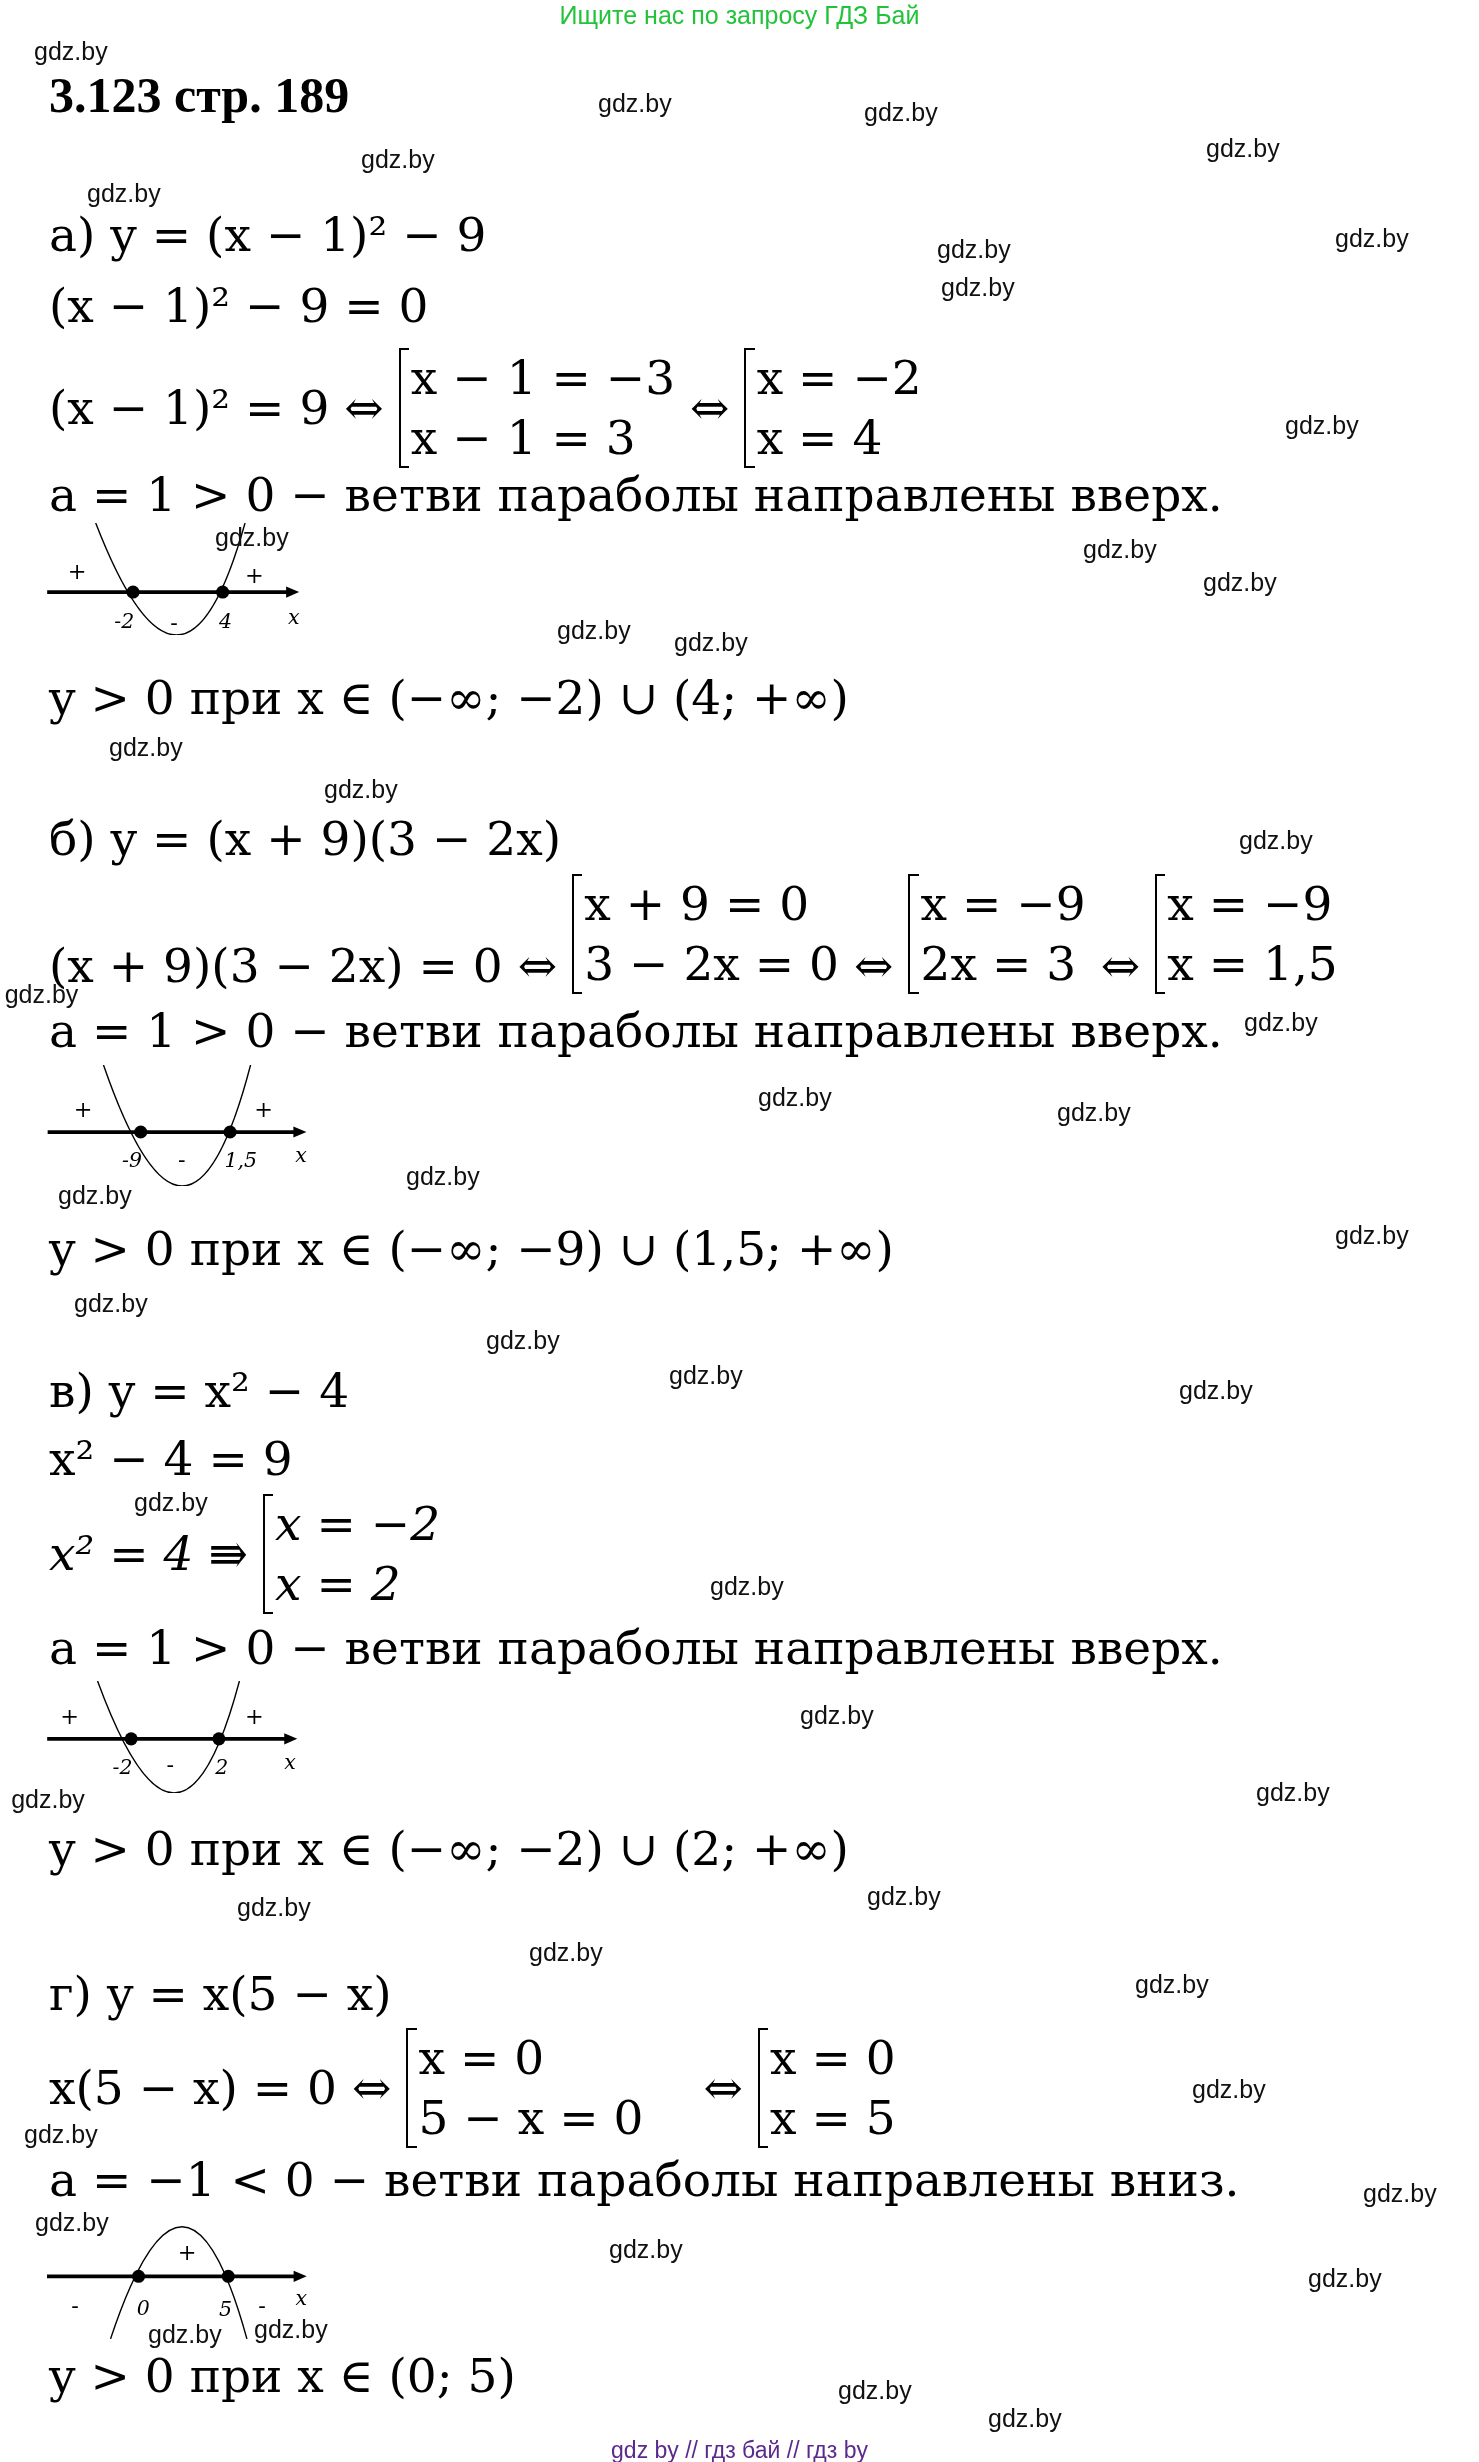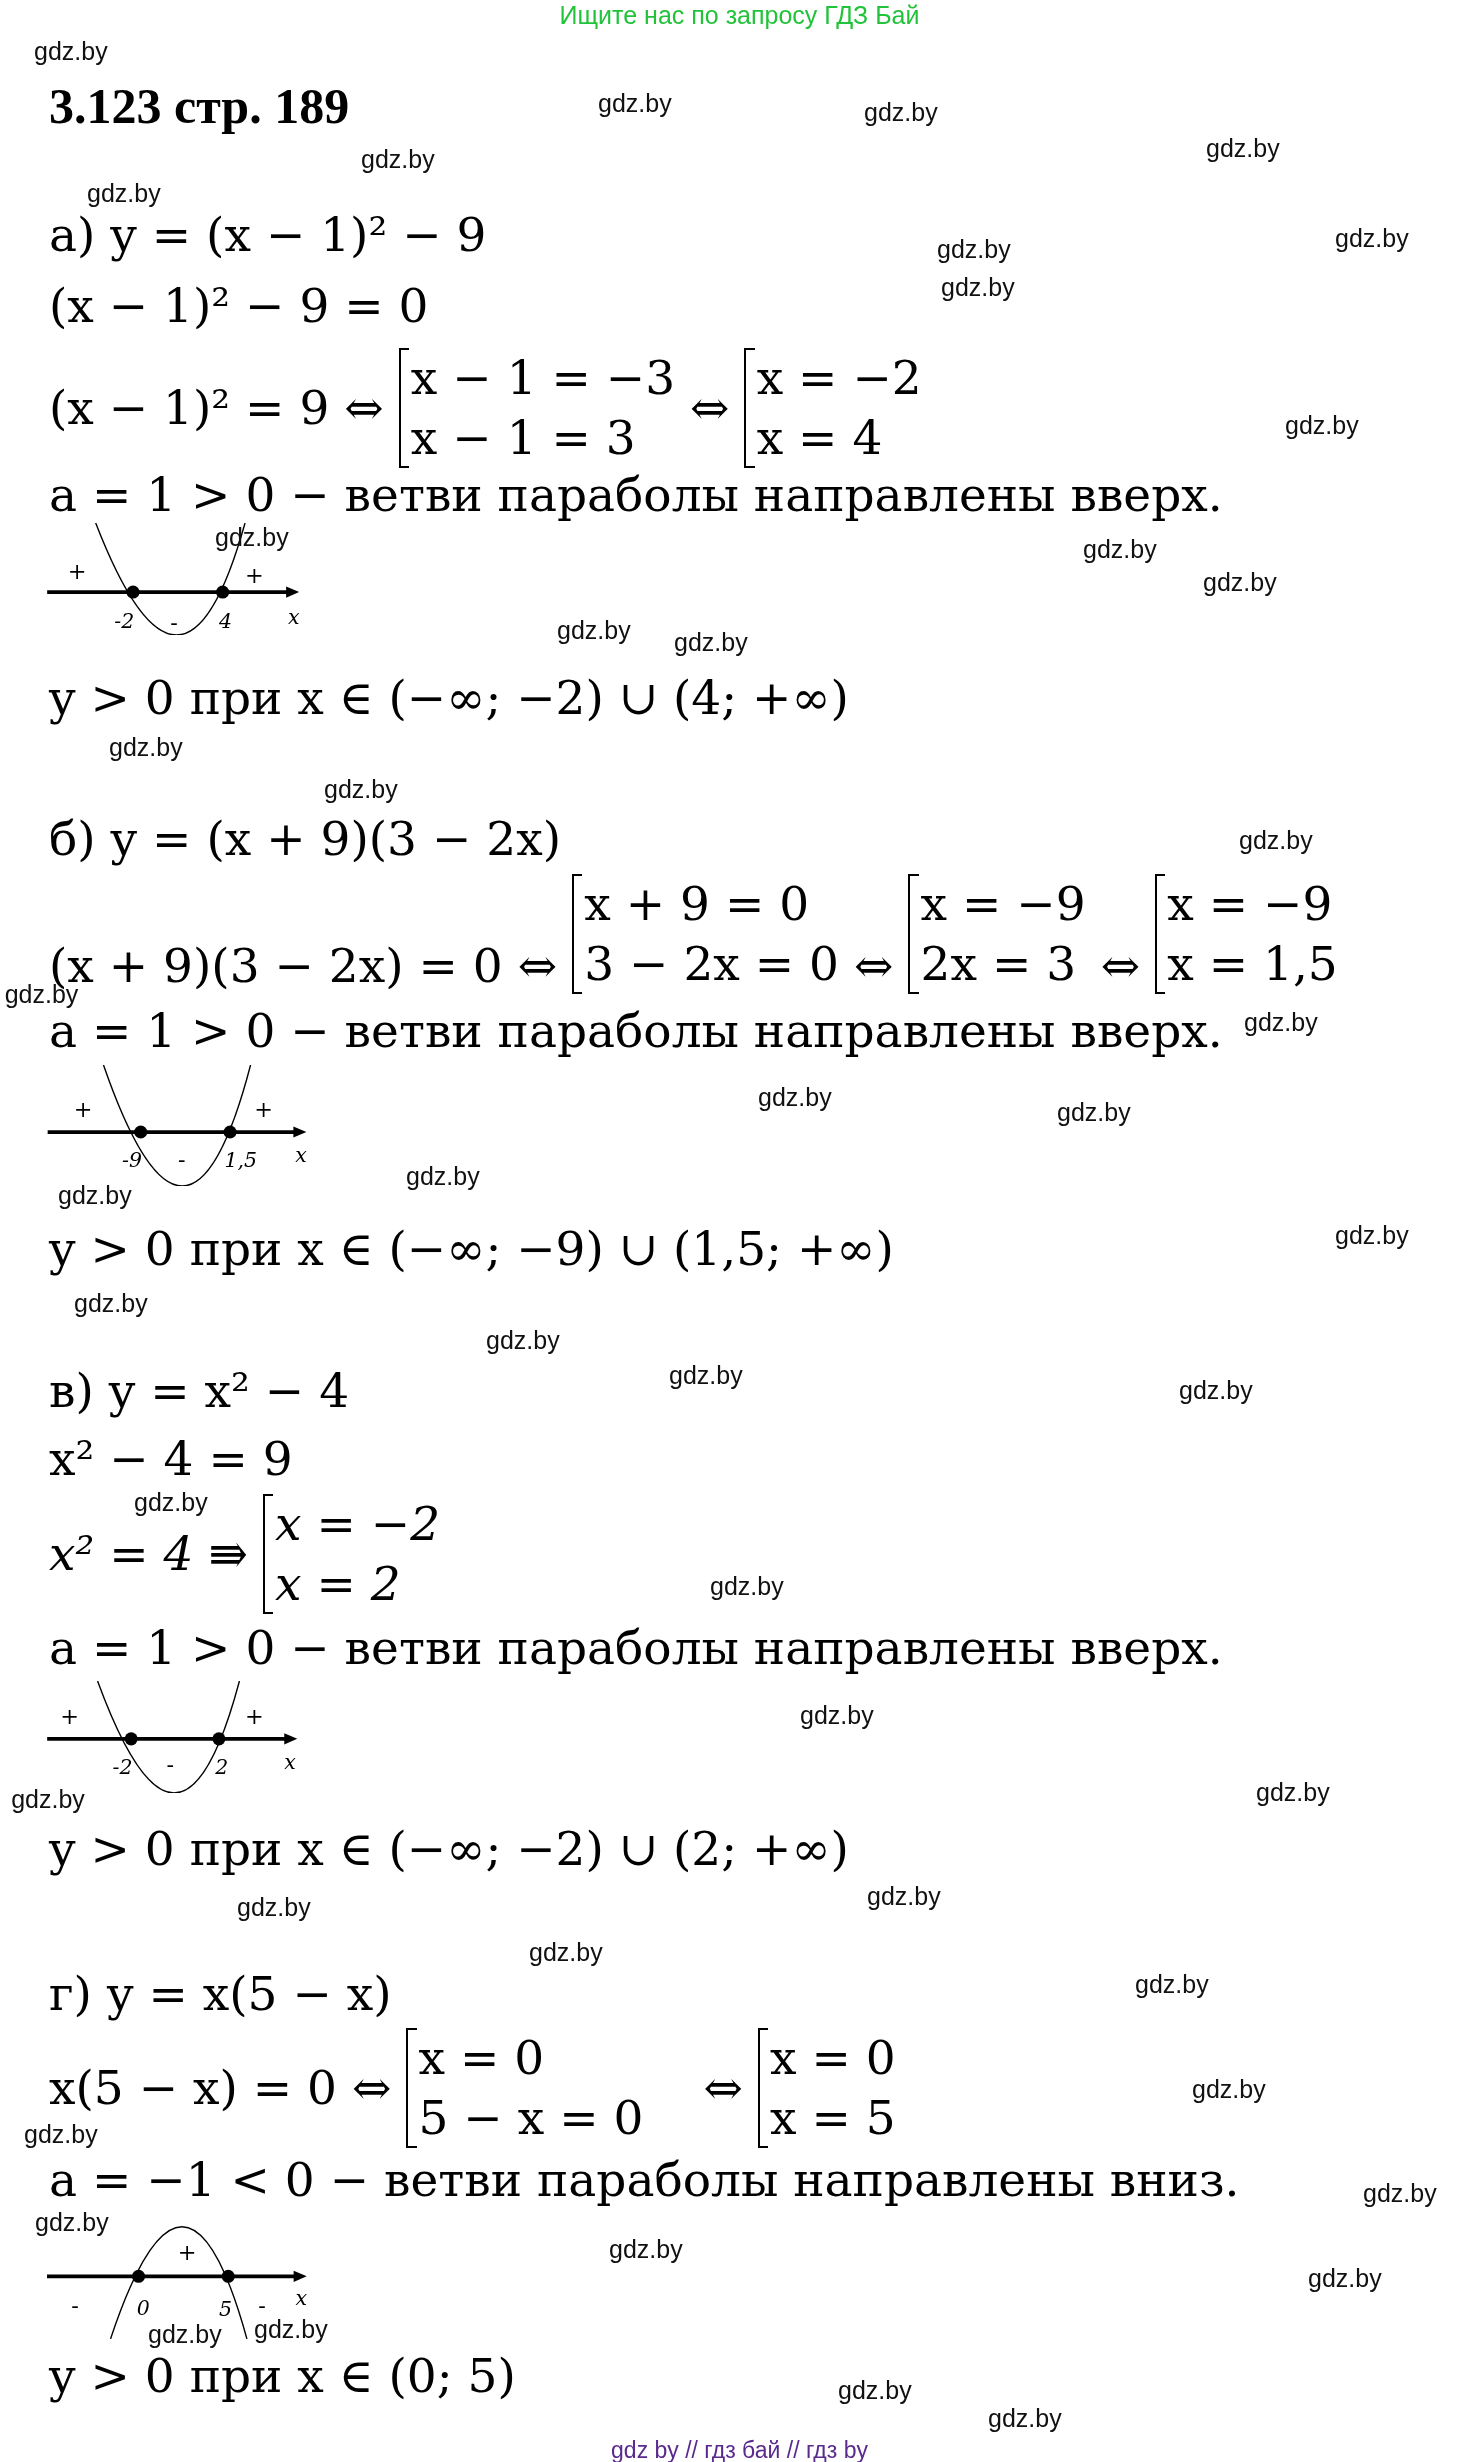--- a/index.html
+++ b/index.html
@@ -4,21 +4,21 @@
   <style>
     * { box-sizing: border-box; margin: 0; padding: 0; }
     html, body { width: 1479px; height: 2462px; background: #ffffff; overflow: hidden; }
     body { position: relative; font-family: "DejaVu Serif", serif; color: #000; }
 
     .abs { position: absolute; white-space: nowrap; }
 
     .top-banner { top: 0; left: 0; width: 1479px; text-align: center;
       font-family: "Liberation Sans", sans-serif; font-size: 25px; color: #22c33a; line-height: 30px; }
 
-    .page-title { left: 49px; top: 76px; font-family: "Liberation Serif", serif; font-weight: bold;
+    .page-title { left: 49px; top: 65px; font-family: "Liberation Serif", serif; font-weight: bold;
       font-size: 50px; line-height: 60px; text-align: center; }
 
     .line { position: absolute; left: 49px; font-size: 47px; line-height: 56px; white-space: nowrap; }
 
     .system { display: inline-flex; align-items: stretch; vertical-align: middle; margin: 0 15px; }
     .system .brk { width: 10.3px; border-left: 2.8px solid #000; border-top: 2.8px solid #000; border-bottom: 2.8px solid #000; margin-right: 1.9px; }
     .system .rows { display: flex; flex-direction: column; }
     .system .rows span { display: block; line-height: 60px; }
 
     .sentence { font-family: "DejaVu Serif", serif; }

